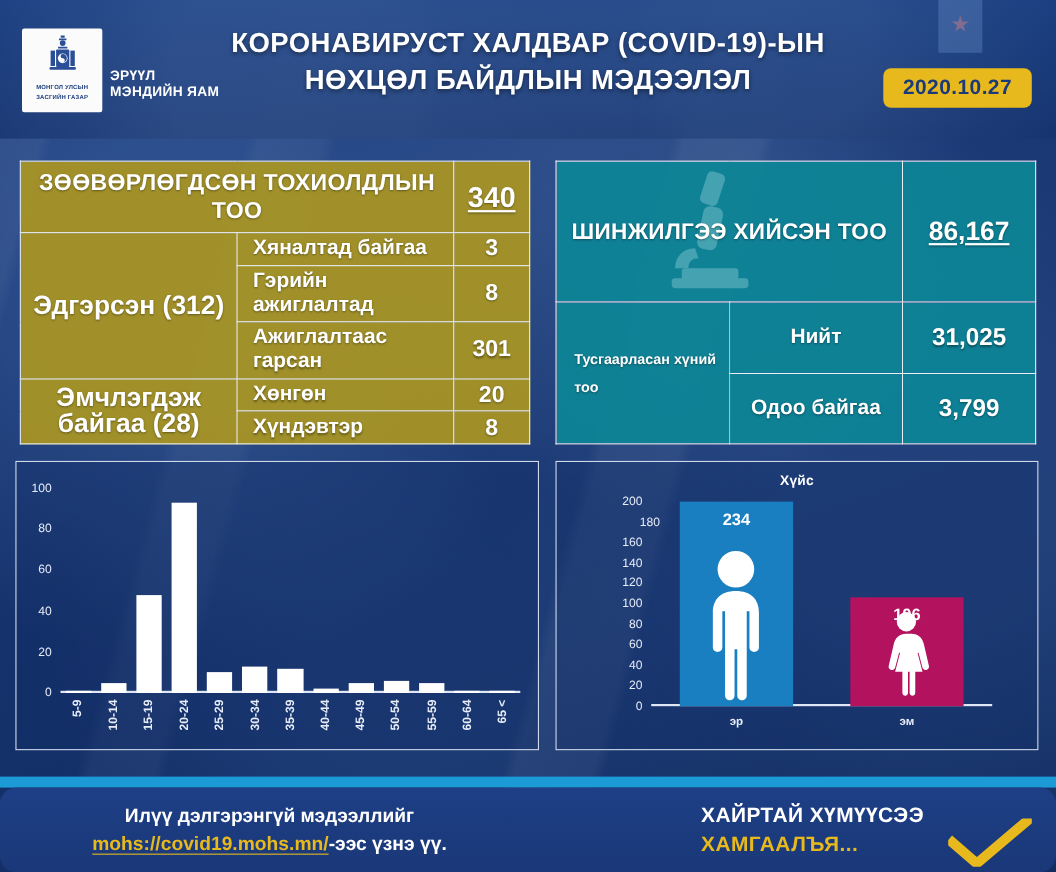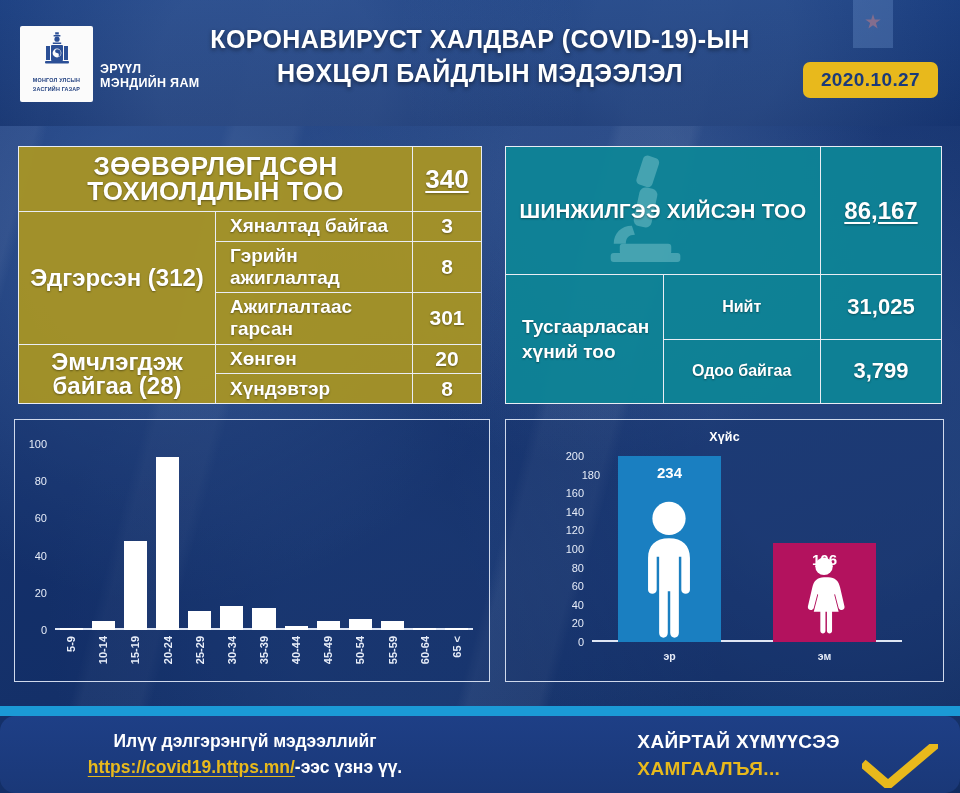--- a/index.html
+++ b/index.html
@@ -78,34 +78,34 @@
   
   .tbl{position:absolute;border-collapse:collapse;table-layout:fixed;}
   .tbl td{
     border:1.6px solid #e9edf4;color:#fff;font-weight:bold;
     text-align:center;vertical-align:middle;
     text-shadow:0 1px 2px rgba(0,0,0,.4);
   }
   
   .gold{left:18px;top:146px;width:464px;height:258px;}
   .gold td{background:rgba(170,150,34,.93);}
-  .gold .g-head{font-size:26px;line-height:25px;letter-spacing:.3px;}
+  .gold .g-head{font-size:21px;line-height:25px;letter-spacing:.3px;}
   .gold .g-headnum{font-size:26px;}
   .gold .g-grp{font-size:24px;line-height:24px;}
   .gold .g-lab{font-size:19px;text-align:left;padding-left:14px;}
   .gold .g-val{font-size:21px;}
   .und{text-decoration:underline;text-underline-offset:3px;}
 
   
   .teal{left:505px;top:146px;width:437px;height:258px;}
   .teal td{background:rgba(13,133,151,.93);position:relative;}
   .teal .t-head{font-size:20.5px;line-height:26px;letter-spacing:.3px;}
   .teal .t-headnum{font-size:24px;}
-  .teal .t-grp{font-size:19px;line-height:25px;text-align:left;padding-left:16px;}
-  .teal .t-lab{font-size:16px;}
+  .teal .t-grp{font-size:13px;line-height:25px;text-align:left;padding-left:16px;}
+  .teal .t-lab{font-size:19px;}
   .teal .t-val{font-size:22px;}
   .micro{
     position:absolute;left:92px;top:6px;width:92px;height:112px;
     opacity:.30;pointer-events:none;
   }
 
   
   .panel{
     position:absolute;border:1.4px solid #cfd9ec;
     background:rgba(18,44,100,.30);
@@ -349,21 +349,21 @@
         <div class="gxlab" style="left: 86px; width: 155px; top: 230px;">эр</div>
         <div class="gxlab" style="left: 241px; width: 155px; top: 230px;">эм</div>
       </div>
   </div>
 
   <div class="foot-stripe"></div>
   <div class="footer">
     <div class="foot-left">
       <div>Илүү дэлгэрэнгүй мэдээллийг</div>
       <div>
-        <span class="flink">https://covid19.https.mn/</span><span>-ээс үзнэ үү.</span>
+        <span class="flink">mohs://covid19.mohs.mn/</span><span>-ээс үзнэ үү.</span>
       </div>
     </div>
     <div class="foot-right">
       <div class="fr1">ХАЙРТАЙ ХҮМҮҮСЭЭ</div>
       <div class="fr2">ХАМГААЛЪЯ...</div>
     </div>
     <svg class="check" viewBox="0 0 76 44">
       <path d="M4 22 L26 41 L72 2" fill="none" stroke="#e8b91c" stroke-width="9" stroke-linecap="square"></path>
     </svg>
   </div>

